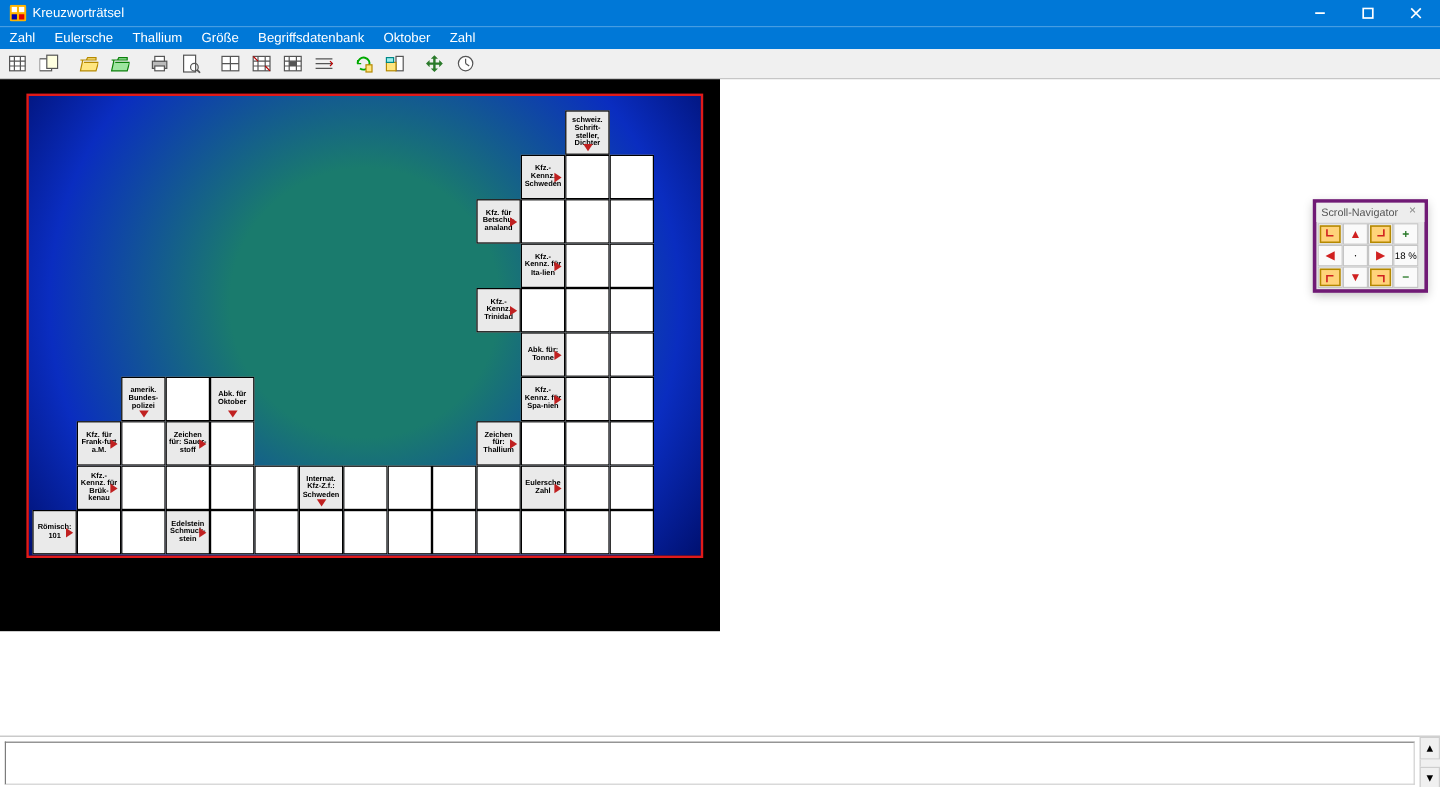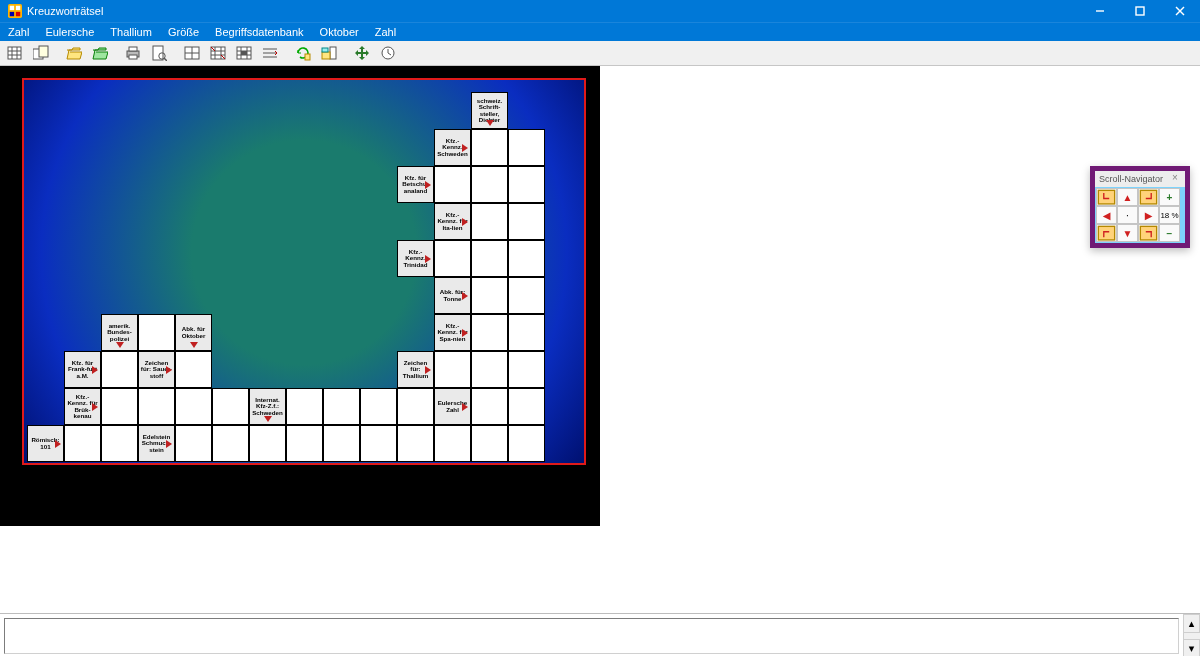--- a/index.html
+++ b/index.html
@@ -19,21 +19,21 @@
   .cw-cell{position:absolute;width:37px;height:37px;background:#fff;border:1px solid #000;box-sizing:border-box}
   .cw-clue{position:absolute;width:37px;height:37px;background:#eaeaea;border:1px solid #000;box-sizing:border-box;font-size:6.2px;line-height:1.05;font-weight:bold;display:flex;align-items:center;justify-content:center;text-align:center;padding:1px}
   .arrR{position:absolute;right:2px;top:50%;transform:translateY(-50%);border-style:solid;border-width:4px 0 4px 6px;border-color:transparent transparent transparent #c02020}
   .arrD{position:absolute;left:50%;bottom:2px;transform:translateX(-50%);border-style:solid;border-width:6px 4px 0;border-color:#c02020 transparent transparent}
   .statusbar{position:absolute;left:0;right:0;bottom:0;height:44px;border-top:1px solid #bdbdbd;background:#fff;display:flex}
   .status-in{margin:4px;flex:1;border:1px inset #d0d0d0;background:#fff;padding:2px 4px}
   .status-scroll{width:17px;display:flex;flex-direction:column}
   .sb-track{flex:1;background:#f0f0f0;border-left:1px solid #cecece}
   .sb-btn{height:17px;background:#f0f0f0;border:1px solid #cecece;display:flex;align-items:center;justify-content:center}
   
-  .nav-win{position:absolute;right:10px;top:100px;width:90px;border:5px solid #701a75;background:#7dd3fc;box-shadow:0 3px 8px rgba(0,0,0,.25)}
+  .nav-win{position:absolute;right:10px;top:100px;width:90px;border:3px solid #701a75;background:#e5e5e5;box-shadow:0 3px 8px rgba(0,0,0,.25)}
   .nav-title{display:flex;align-items:center;justify-content:space-between;background:#ededed;height:16px;font-size:9px;padding:0 4px;color:#555}
   .nav-close{width:12px;height:12px;font-size:10px;line-height:10px;text-align:center;color:#888}
   .nav-grid{display:grid;grid-template-columns:repeat(4,21px);grid-auto-rows:18px;gap:0;margin:1px}
   .nav-cell{border:1px solid #c5c5c5;display:flex;align-items:center;justify-content:center;font-size:10px;background:#fafafa}
 </style>
 </head>
 <body style="height: 656px;">
 
 <div class="titlebar">
   <svg class="app-icon" viewBox="0 0 16 16">

